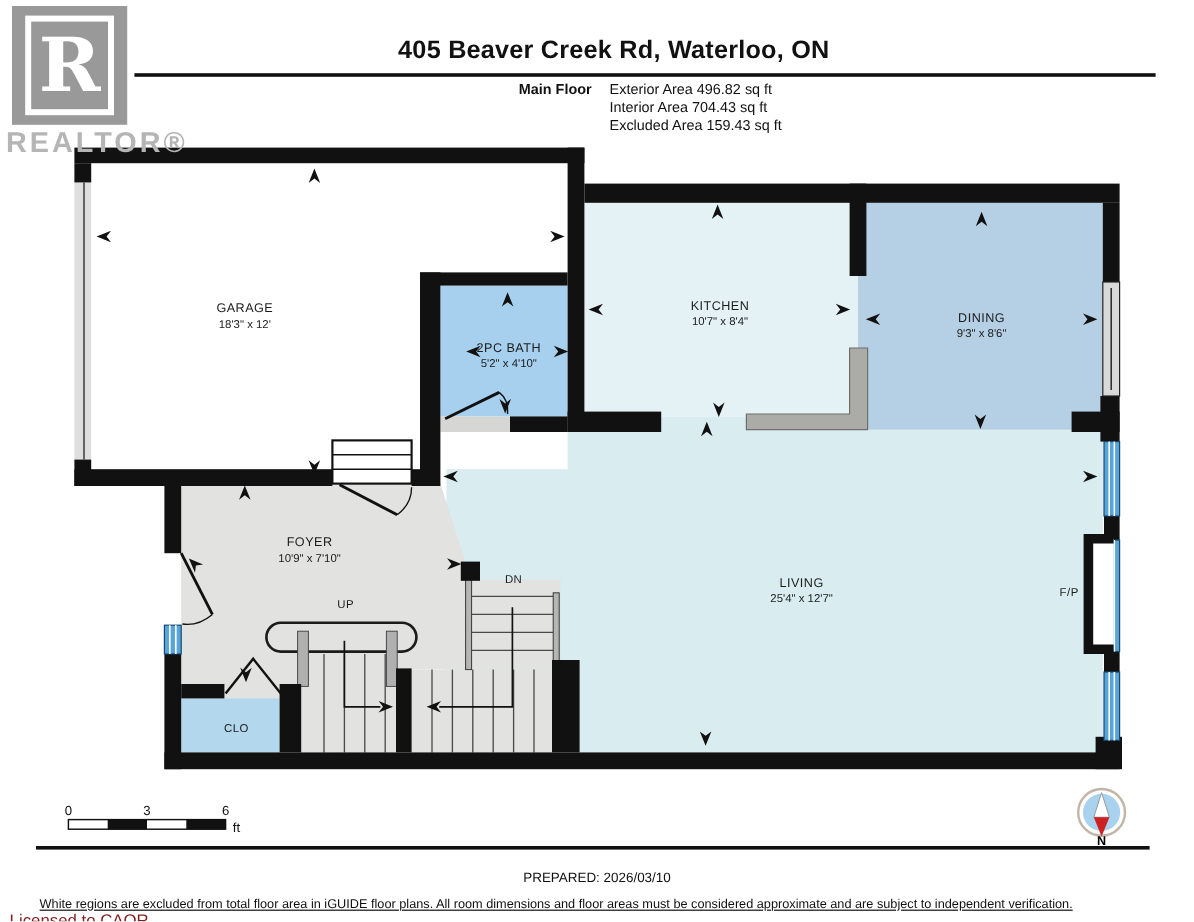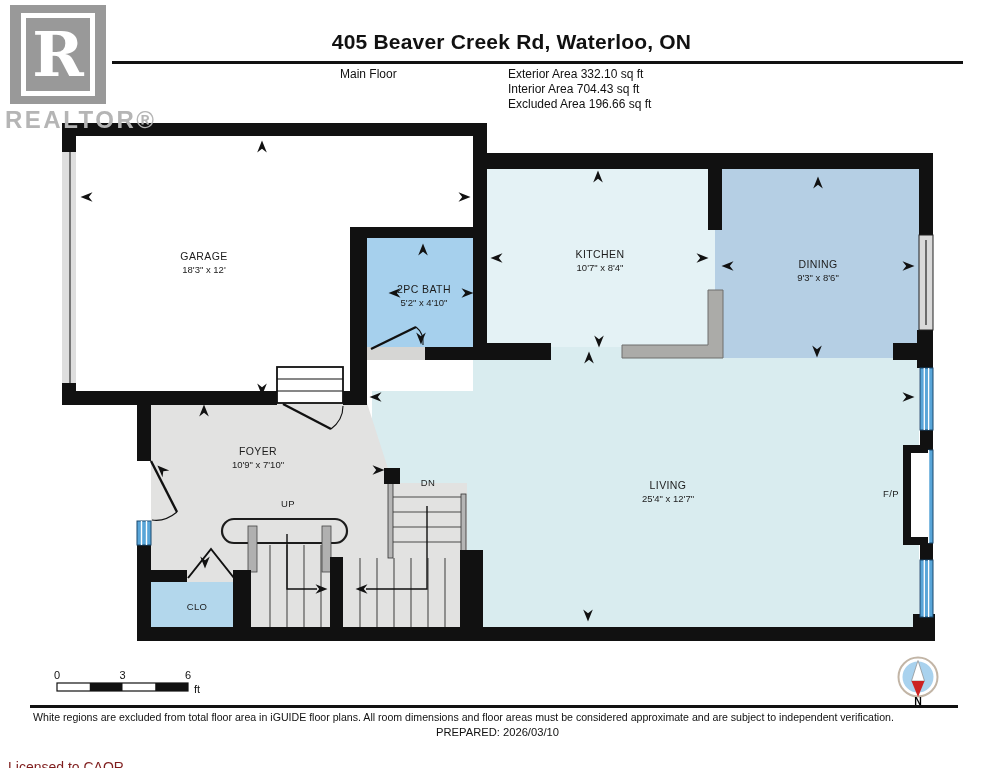--- a/index.html
+++ b/index.html
@@ -2,30 +2,30 @@
 <html><head>
 <meta charset="utf-8">
 <style>
   html,body{margin:0;padding:0;background:#fff;}
   #page{position:relative;width:995px;height:768px;background:#fff;overflow:hidden;
         font-family:"Liberation Sans", sans-serif;color:#111;}
   #plan-svg{position:absolute;left:0;top:0;z-index:1;}
   .ovl{position:absolute;z-index:2;}
   #title{left:12px;right:0;top:30px;text-align:center;font-size:21px;font-weight:bold;letter-spacing:.2px;margin-left:16px;}
   #title-rule{left:112px;top:61px;width:851px;height:2.5px;background:#111;}
-  #floor-label{left:340px;top:67px;width:153px;font-size:12px;font-weight:normal;}
+  #floor-label{left:340px;top:67px;width:153px;text-align:right;font-size:12px;font-weight:bold;}
   #area-lines{left:508px;top:67px;font-size:12px;line-height:15px;}
   #logo{left:10px;top:5px;width:96px;height:99px;background:rgba(148,148,148,.95);}
   #logo-inner{position:absolute;left:11px;top:8px;right:11px;bottom:8px;border:5px solid #fff;
               display:flex;align-items:center;justify-content:center;}
   #logo-r{font-family:"DejaVu Serif",serif;font-weight:bold;font-size:62px;color:#fff;line-height:1;}
   #logo-brand{left:5px;top:106px;font-size:24px;letter-spacing:2.5px;color:#b5b5b5;font-weight:bold;}
   #prepared{left:0;right:0;top:678px;text-align:center;font-size:11.2px;margin-top:48px;}
   #footer-rule{left:30px;top:705px;width:928px;height:3.2px;background:#111;}
-  #disclaimer{left:33px;top:711px;width:940px;font-size:10.6px;}
+  #disclaimer{left:33px;top:748px;width:940px;font-size:10.6px;text-decoration:underline;}
   #license{left:8px;top:743px;font-size:14px;color:#7f1d1d;margin-top:16px;}
   text{font-family:"Liberation Sans", sans-serif;}
   .room-name{font-size:10.5px;letter-spacing:.4px;fill:#1c1c1c;}
   .room-dims{font-size:9.5px;fill:#1c1c1c;}
   .small-label{font-size:9.5px;letter-spacing:.4px;fill:#1c1c1c;}
   .tick{font-size:11px;fill:#111;}
 </style>
 </head>
 <body>
 
@@ -238,23 +238,23 @@
       <polygon points="918,660.5 911.5,681 924.5,681" fill="#fff" stroke="#8a8a8a" stroke-width=".7"></polygon>
       <polygon points="911.5,681 924.5,681 918,697" fill="#cc2222"></polygon>
       <text x="918" y="704.5" text-anchor="middle" style="font-size:10.5px;font-weight:bold">N</text>
     </g>
   </svg>
 
   <div class="ovl" id="title">405 Beaver Creek Rd, Waterloo, ON</div>
   <div class="ovl" id="title-rule"></div>
   <div class="ovl" id="floor-label">Main Floor</div>
   <div class="ovl" id="area-lines">
-    <div>Exterior Area 332.10 sq ft</div>
+    <div>Exterior Area 496.82 sq ft</div>
     <div>Interior Area 704.43 sq ft</div>
-    <div>Excluded Area 196.66 sq ft</div>
+    <div>Excluded Area 159.43 sq ft</div>
   </div>
 
   <div class="ovl" id="logo">
     <div id="logo-inner">
       <span id="logo-r">R</span>
     </div>
   </div>
   <div class="ovl" id="logo-brand">REALTOR®</div>
 
   <div class="ovl" id="prepared">PREPARED: 2026/03/10</div>

